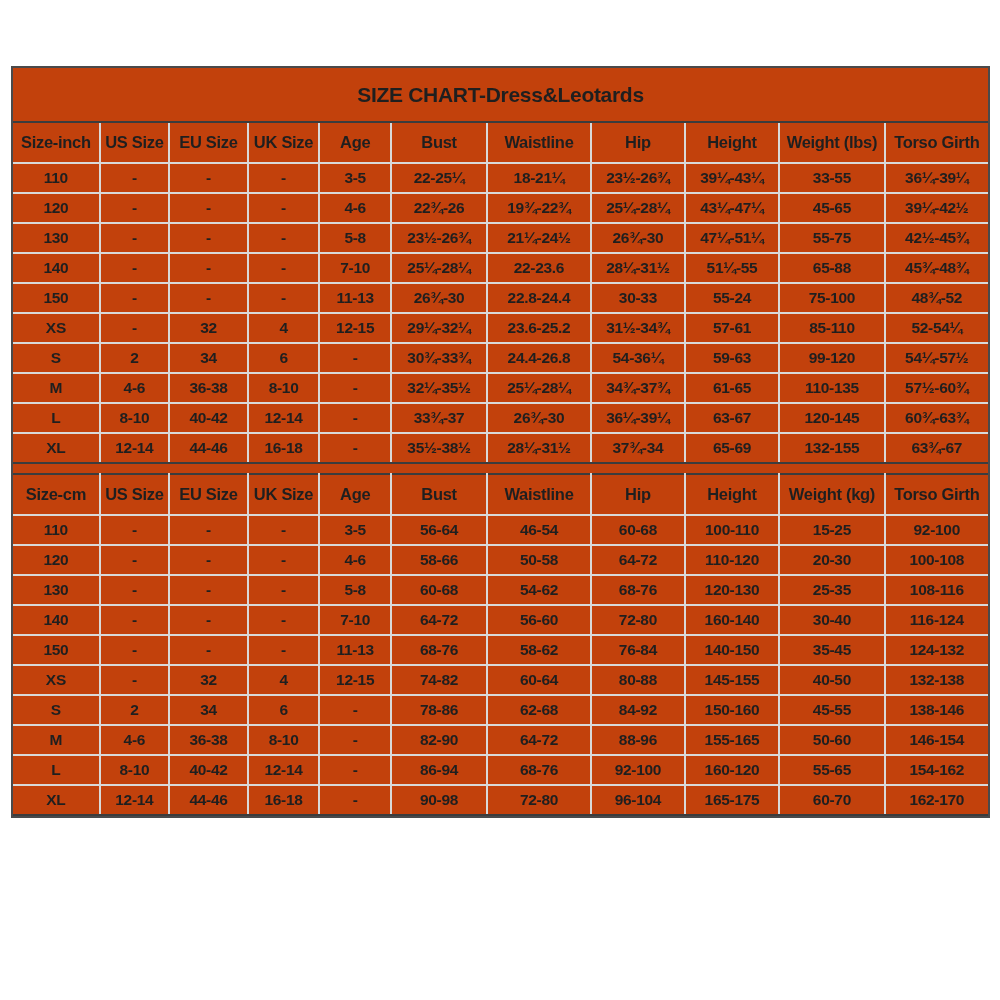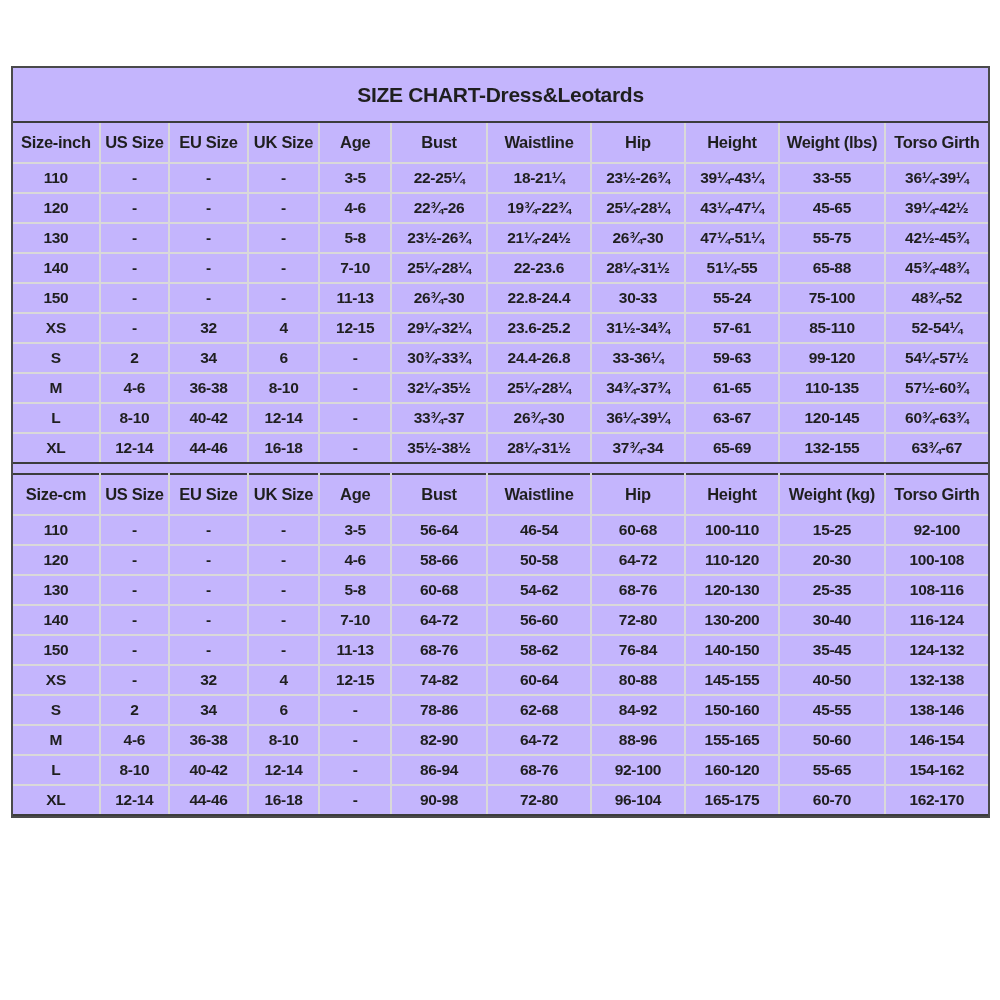--- a/index.html
+++ b/index.html
@@ -10,21 +10,21 @@
     height: 1000px;
     font-family: "Liberation Sans", sans-serif;
     color: #1f1f1f;
   }
   .chart-box {
     position: absolute;
     left: 11px;
     top: 66px;
     width: 975px;
     border: 2px solid #4a4a4b;
-    background: #c4b5fd;
+    background: #c2410c;
   }
   .title-bar {
     height: 53px;
     display: flex;
     align-items: center;
     justify-content: center;
     border-bottom: 2px solid #3c3c3d;
   }
   .title-bar .title {
     font-size: 21px;
@@ -208,21 +208,21 @@
           <td>52-54¼</td>
         </tr>
         <tr>
           <td>S</td>
           <td>2</td>
           <td>34</td>
           <td>6</td>
           <td>-</td>
           <td>30¾-33¾</td>
           <td>24.4-26.8</td>
-          <td>33-36¼</td>
+          <td>54-36¼</td>
           <td>59-63</td>
           <td>99-120</td>
           <td>54¼-57½</td>
         </tr>
         <tr>
           <td>M</td>
           <td>4-6</td>
           <td>36-38</td>
           <td>8-10</td>
           <td>-</td>
@@ -335,21 +335,21 @@
         </tr>
         <tr>
           <td>140</td>
           <td>-</td>
           <td>-</td>
           <td>-</td>
           <td>7-10</td>
           <td>64-72</td>
           <td>56-60</td>
           <td>72-80</td>
-          <td>130-200</td>
+          <td>160-140</td>
           <td>30-40</td>
           <td>116-124</td>
         </tr>
         <tr>
           <td>150</td>
           <td>-</td>
           <td>-</td>
           <td>-</td>
           <td>11-13</td>
           <td>68-76</td>

